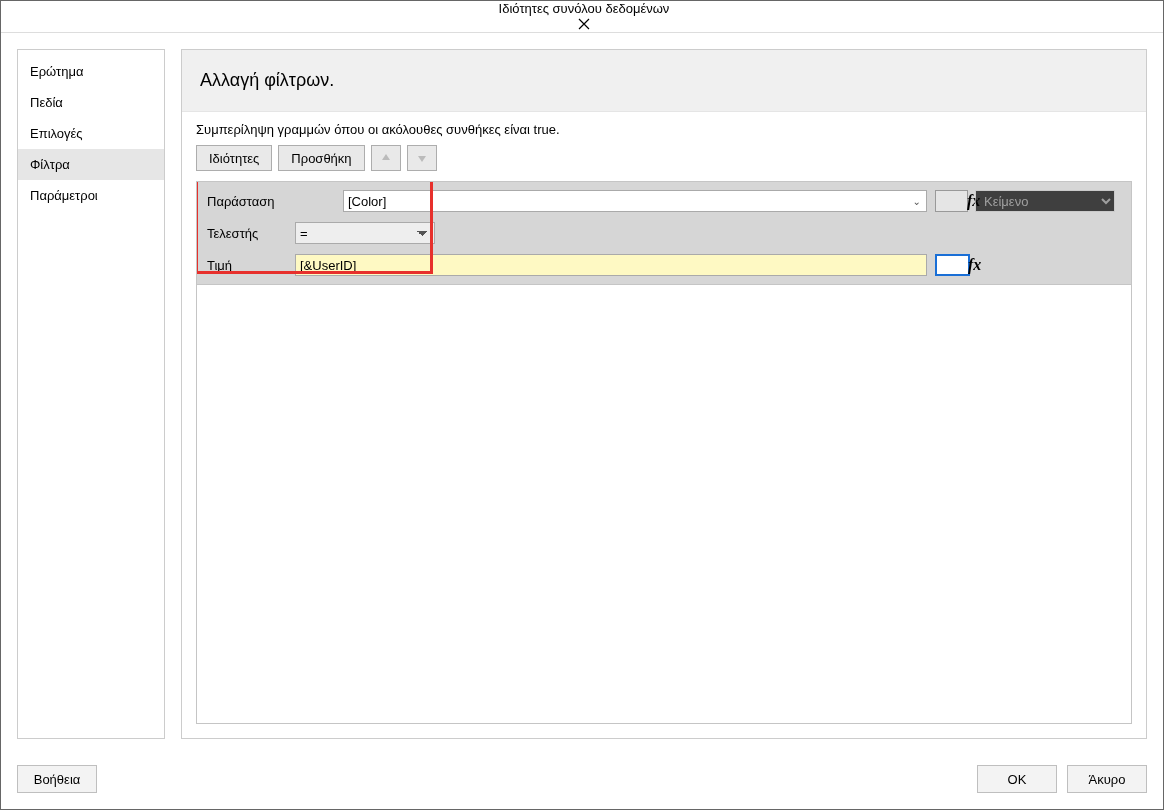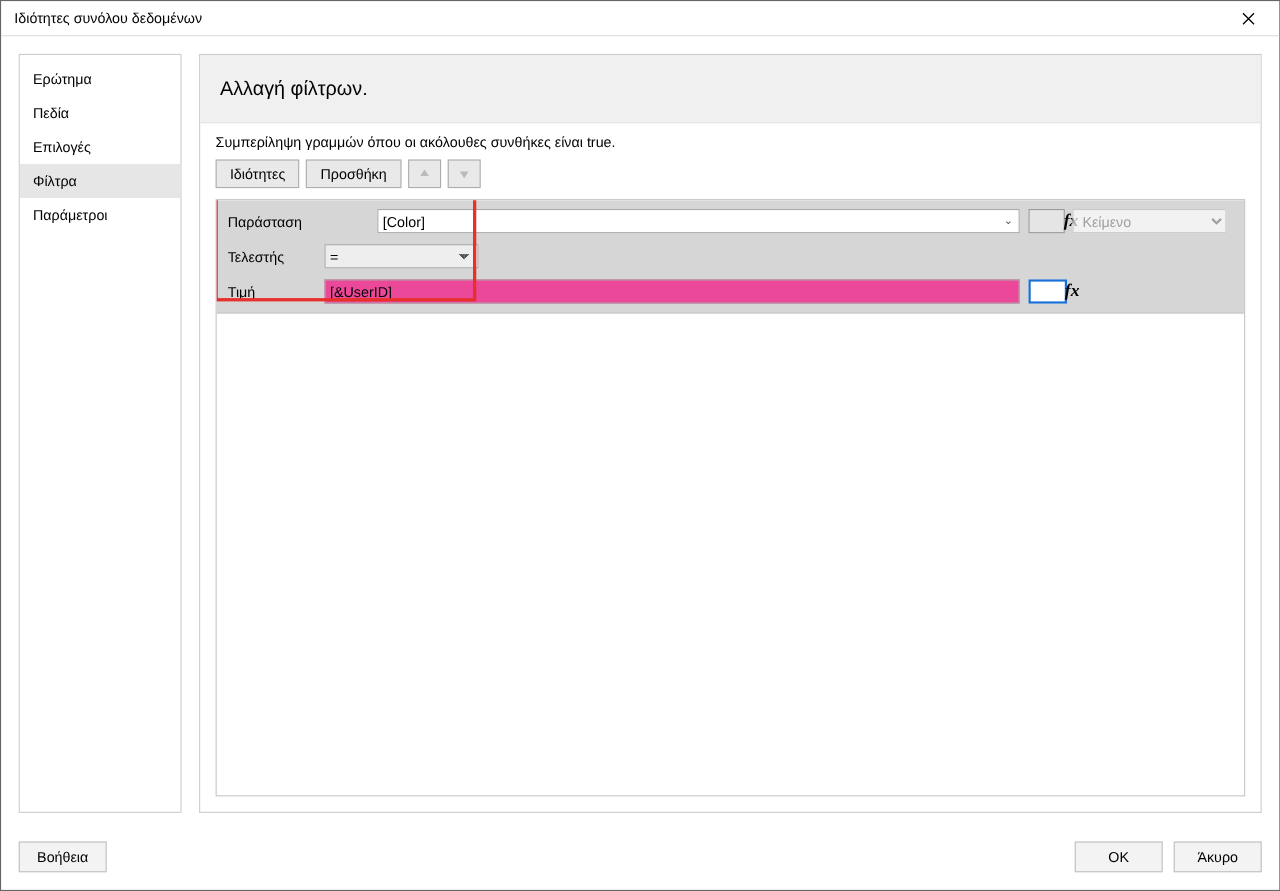--- a/index.html
+++ b/index.html
@@ -17,20 +17,21 @@
     display: flex;
     flex-direction: column;
     background: #fff;
   }
   .titlebar {
     height: 32px;
     display: flex;
     align-items: center;
     padding: 0 8px 0 12px;
     border-bottom: 1px solid #ddd;
+    flex-direction: column;
   }
   .titlebar-title {
     flex: 1;
     font-size: 13px;
   }
   .close-btn {
     width: 40px;
     height: 28px;
     display: flex;
     align-items: center;
@@ -132,21 +133,21 @@
   .label {
     font-size: 13px;
   }
   .input-wide {
     grid-column: 2 / span 2;
   }
   .input, select.input {
     width: 100%;
     height: 22px;
     border: 1px solid #aaa;
-    background: #ec4899;
+    background: #fef9c3;
     font-size: 13px;
     padding: 0 4px;
   }
   select.input {
     background: #eee;
     appearance: none;
     padding-right: 18px;
     background-image: linear-gradient(45deg, transparent 50%, #555 50%), linear-gradient(135deg, #555 50%, transparent 50%);
     background-position: calc(100% - 12px) 8px, calc(100% - 7px) 8px;
     background-size: 5px 5px, 5px 5px;
@@ -192,21 +193,21 @@
     border: 2px solid #1a6fd6;
     background: #fff;
   }
   .type-select-wrap {
     position: relative;
   }
   .type-select {
     width: 100%;
     height: 22px;
     border: 1px solid #c5c5c5;
-    background: #ffffff;
+    background: #000000;
     font-size: 13px;
     color: #888;
     padding: 0 4px;
   }
   .footer {
     display: flex;
     align-items: center;
     padding: 10px 16px 16px 16px;
   }
   .footer .btn {

